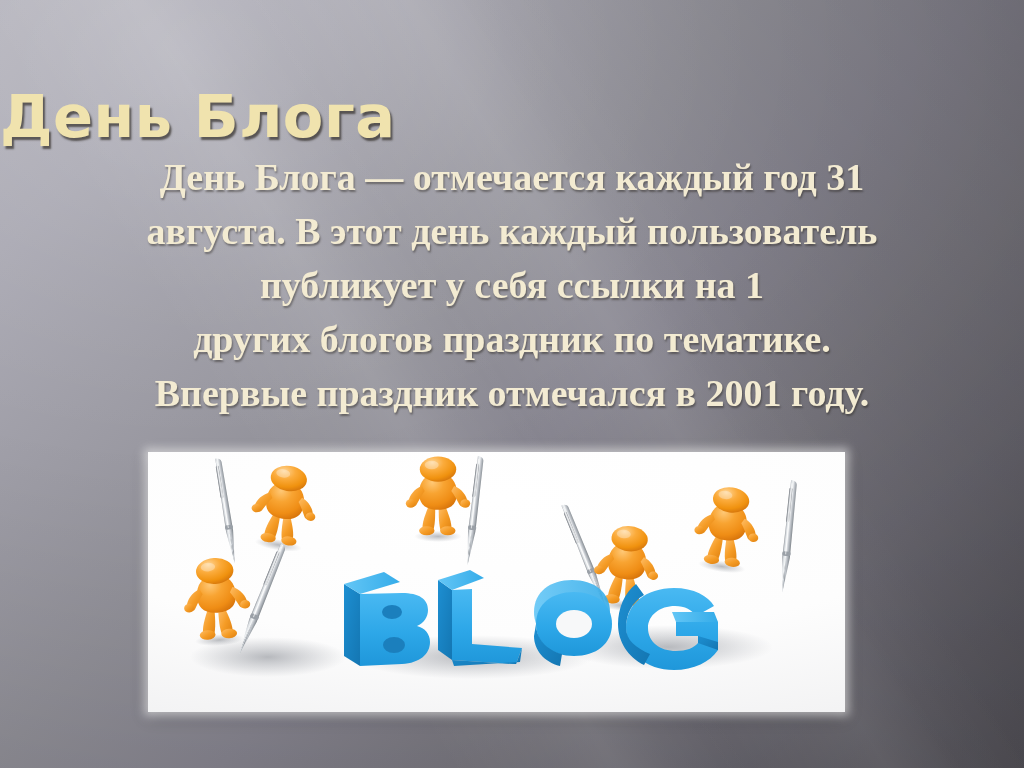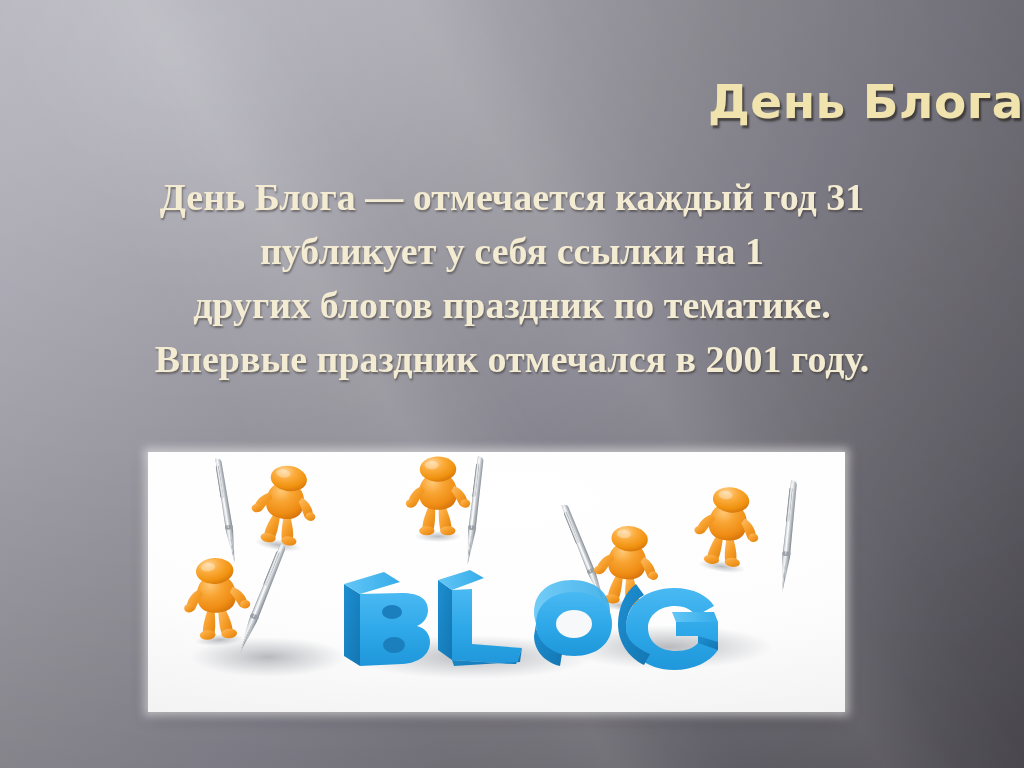--- a/index.html
+++ b/index.html
@@ -68,24 +68,24 @@
         rgba(0,0,0,0.05) 68%,
         rgba(0,0,0,0.13) 100%);
   }
 
   
   .title {
     position: absolute;
     left: 0;
     right: 0;
     top: 46px;
-    text-align: right;
+    text-align: left;
     font-family: "DejaVu Sans", sans-serif;
     font-weight: bold;
-    font-size: 47px;
+    font-size: 59px;
     line-height: 1.05;
     letter-spacing: 0.5px;
     color: #f0e3ae;
     text-shadow:
       2px 3px 2px rgba(30,26,20,0.62),
       0 1px 0 rgba(255,255,255,0.12);
     white-space: nowrap;
   }
 
   
@@ -94,21 +94,20 @@
     left: 42px;
     right: 42px;
     top: 150px;
     text-align: center;
     font-family: "Liberation Serif", "DejaVu Serif", serif;
     font-weight: bold;
     font-size: 38px;
     line-height: 54px;
     color: #f3ebd2;
     text-shadow: 1px 2px 2px rgba(35,30,24,0.45);
-    margin-top: 20px;
   }
   .body-text .ln { display: block; }
 
   
   .picture-panel {
     position: absolute;
     left: 148px;
     top: 452px;
     width: 697px;
     height: 260px;
@@ -133,20 +132,21 @@
 
 <div class="slide">
 
   <div class="streaks"></div>
   <div class="vignette"></div>
 
   <h1 class="title">День Блога</h1>
 
   <div class="body-text">
     <span class="ln">День Блога — отмечается каждый год 31</span>
+    <span class="ln">августа. В этот день каждый пользователь</span>
     <span class="ln">публикует у себя ссылки на 1</span>
     <span class="ln">других блогов праздник по тематике.</span>
     <span class="ln">Впервые праздник отмечался в 2001 году.</span>
   </div>
 
   <div class="picture-panel">
     <div class="panel-floor"></div>
 
     <div class="scene">
       <svg viewBox="0 0 697 260" preserveAspectRatio="none" aria-hidden="true">

